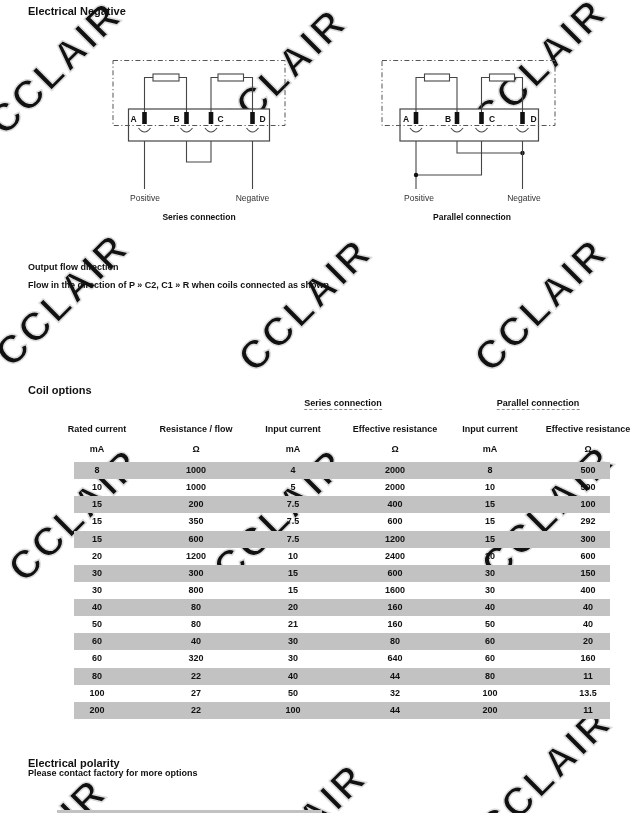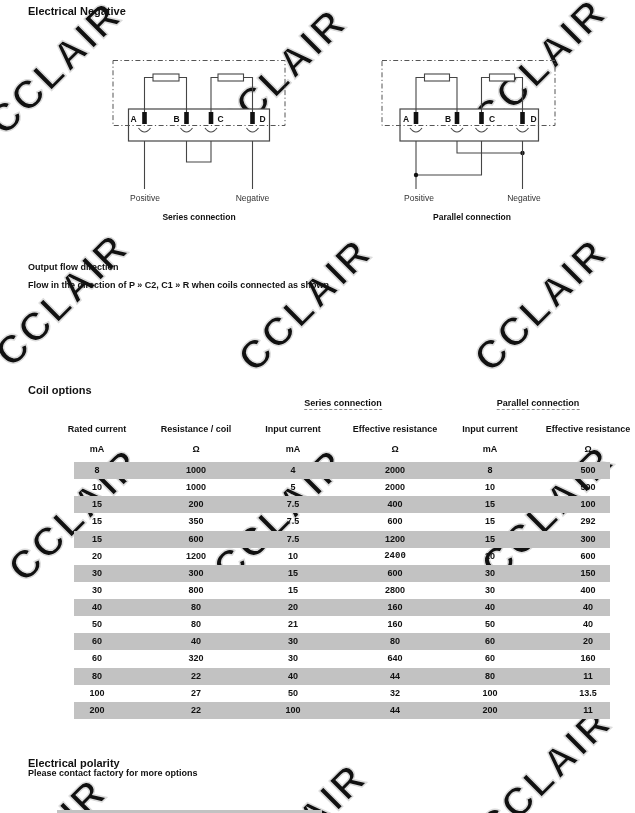--- a/index.html
+++ b/index.html
@@ -114,21 +114,21 @@
 
   <div class="abs body-line z1" style="left:28px;top:262px">Output flow direction</div>
   <div class="abs body-line z1" style="left:28px;top:280px">Flow in the direction of P » C2, C1 » R when coils connected as shown</div>
 
   <div class="abs h1 z1" style="left:28px;top:384px">Coil options</div>
 
   <span class="ctr group-head" style="left:343px;top:398px">Series connection</span>
   <span class="ctr group-head" style="left:538px;top:398px">Parallel connection</span>
 
   <span class="ctr colhead" style="left:97px;top:424px">Rated current</span>
-  <span class="ctr colhead" style="left:196px;top:424px">Resistance / coil</span>
+  <span class="ctr colhead" style="left:196px;top:424px">Resistance / flow</span>
   <span class="ctr colhead" style="left:293px;top:424px">Input current</span>
   <span class="ctr colhead" style="left:395px;top:424px">Effective resistance</span>
   <span class="ctr colhead" style="left:490px;top:424px">Input current</span>
   <span class="ctr colhead" style="left:588px;top:424px">Effective resistance</span>
 
   <span class="ctr unit" style="left:97px;top:444px">mA</span>
   <span class="ctr unit" style="left:196px;top:444px">Ω</span>
   <span class="ctr unit" style="left:293px;top:444px">mA</span>
   <span class="ctr unit" style="left:395px;top:444px">Ω</span>
   <span class="ctr unit" style="left:490px;top:444px">mA</span>
@@ -172,37 +172,37 @@
         <span class="tcell" style="left: 122px;">600</span>
         <span class="tcell" style="left: 219px;">7.5</span>
         <span class="tcell" style="left: 321px;">1200</span>
         <span class="tcell" style="left: 416px;">15</span>
         <span class="tcell" style="left: 514px;">300</span>
       </div>
       <div class="trow">
         <span class="tcell" style="left: 23px;">20</span>
         <span class="tcell" style="left: 122px;">1200</span>
         <span class="tcell" style="left: 219px;">10</span>
-        <span class="tcell" style="left: 321px; font-family: Liberation Mono, monospace;">2400</span>
+        <span class="tcell" style="left: 321px;">2400</span>
         <span class="tcell" style="left: 416px;">20</span>
         <span class="tcell" style="left: 514px;">600</span>
       </div>
       <div class="trow stripe">
         <span class="tcell" style="left: 23px;">30</span>
         <span class="tcell" style="left: 122px;">300</span>
         <span class="tcell" style="left: 219px;">15</span>
         <span class="tcell" style="left: 321px;">600</span>
         <span class="tcell" style="left: 416px;">30</span>
         <span class="tcell" style="left: 514px;">150</span>
       </div>
       <div class="trow">
         <span class="tcell" style="left: 23px;">30</span>
         <span class="tcell" style="left: 122px;">800</span>
         <span class="tcell" style="left: 219px;">15</span>
-        <span class="tcell" style="left: 321px;">2800</span>
+        <span class="tcell" style="left: 321px;">1600</span>
         <span class="tcell" style="left: 416px;">30</span>
         <span class="tcell" style="left: 514px;">400</span>
       </div>
       <div class="trow stripe">
         <span class="tcell" style="left: 23px;">40</span>
         <span class="tcell" style="left: 122px;">80</span>
         <span class="tcell" style="left: 219px;">20</span>
         <span class="tcell" style="left: 321px;">160</span>
         <span class="tcell" style="left: 416px;">40</span>
         <span class="tcell" style="left: 514px;">40</span>

